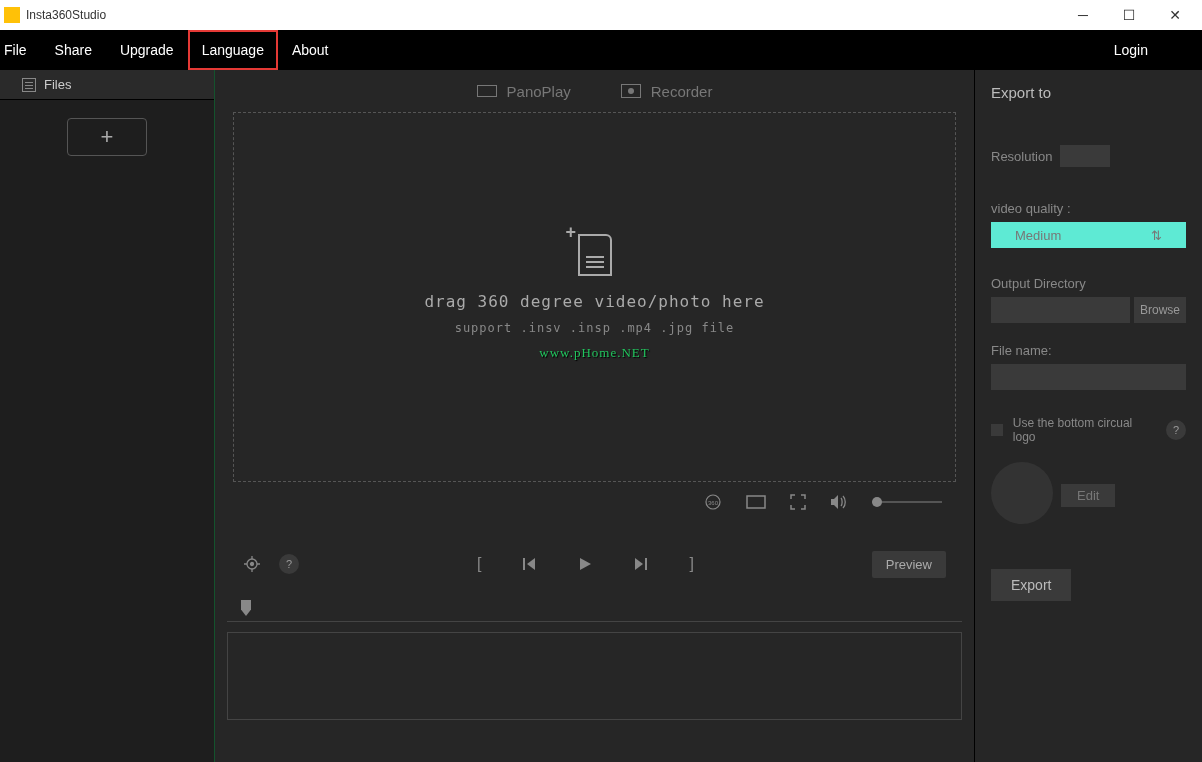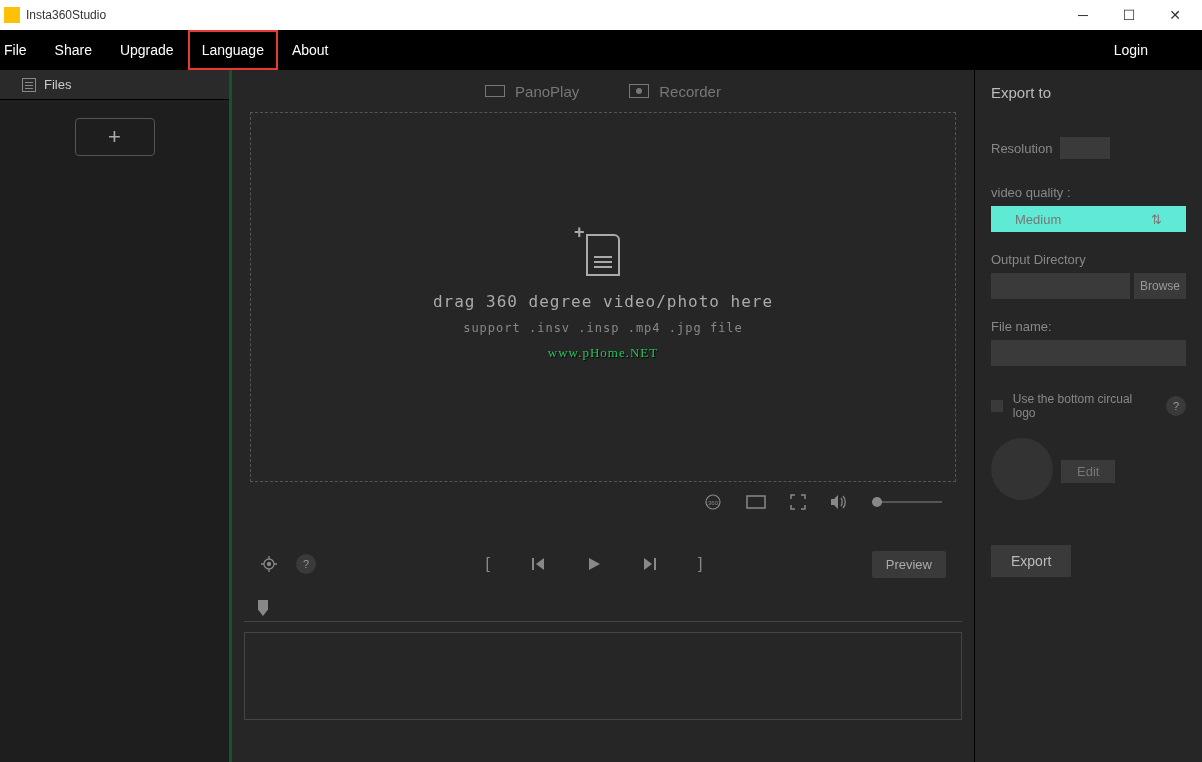--- a/index.html
+++ b/index.html
@@ -14,21 +14,21 @@
 .logo{width:180px;height:40px;padding-left:8px;display:flex;flex-direction:column;justify-content:center;font-size:11px}
 .logo-top{display:flex;align-items:center;gap:2px}
 .logo-circle{width:28px;height:28px;border-radius:50%;background:radial-gradient(circle,#4fc3f7 40%,#0288d1 70%);display:inline-block}
 .logo-cn{color:#9e9e9e;font-size:18px;font-weight:bold;margin-left:4px;letter-spacing:1px}
 .logo-url{color:#7cb342;font-size:11px;letter-spacing:1px}
 .menu-items{display:flex;gap:0}
 .menu-item{padding:0 14px;height:40px;display:flex;align-items:center;font-size:14px;color:#fff;cursor:pointer}
 .menu-item.hl{outline:2px solid #e53935;outline-offset:-2px}
 .menu-right{margin-left:auto;margin-right:40px}
 .body{flex:1;display:flex;background:#1e1e1e}
-.sidebar{width:232px;background:#1e1e1e;border-right:3px solid #14532d}
+.sidebar{width:215px;background:#1e1e1e;border-right:1px solid #14532d}
 .sidebar-head{height:30px;background:#2a2a2a;display:flex;align-items:center;padding-left:22px;gap:8px;color:#ccc;font-size:13px;border-bottom:1px solid #000}
 .listicon{width:14px;height:14px;border:1px solid #888}
 .listicon::before{content:"";display:block;width:8px;height:1px;background:#888;margin:3px 0 0 2px;box-shadow:0 3px 0 #888,0 6px 0 #888}
 .add-btn{width:80px;height:38px;border:1px solid #555;border-radius:4px;margin:18px auto 0;display:flex;align-items:center;justify-content:center;color:#aaa;font-size:22px;cursor:pointer;background:#1e1e1e}
 .main{flex:1;background:#262626;display:flex;flex-direction:column;position:relative}
 .tabs{height:42px;display:flex;align-items:center;justify-content:center;gap:50px;color:#777;font-size:15px}
 .tab{display:flex;align-items:center;gap:10px;cursor:pointer}
 .tabicon{width:20px;height:12px;border:1px solid #777}
 .tabicon.rec{width:20px;height:14px;border:1px solid #777;position:relative}
 .tabicon.rec::after{content:"";position:absolute;width:6px;height:6px;border-radius:50%;background:#777;top:3px;left:6px}
@@ -54,21 +54,21 @@
 .playhead{position:absolute;left:14px;top:0;width:10px;height:16px;background:#888;clip-path:polygon(0 0,100% 0,100% 60%,50% 100%,0 60%)}
 .track{height:88px;border:1px solid #444;margin-top:10px}
 .rightpanel{width:228px;background:#262626;padding:14px 16px;color:#888;font-size:13px;display:flex;flex-direction:column;gap:8px;border-left:1px solid #000}
 .rp-title{color:#bbb;font-size:15px;margin-bottom:16px}
 .rp-row{display:flex;align-items:center;gap:8px;margin-bottom:6px}
 .rp-label{flex:0 0 auto}
 .rp-input{flex:1;height:22px;background:#3a3a3a;border:none}
 .rp-select{width:100%;height:26px;background:#5eead4;color:#777;padding:0 24px;display:flex;align-items:center;justify-content:space-between;cursor:pointer}
 .rp-full-input{width:100%;height:26px;background:#3a3a3a;border:none}
 .rp-browse{height:26px;padding:0 6px;background:#3a3a3a;color:#999;font-size:12px;display:flex;align-items:center;cursor:pointer}
-.rp-section{margin-top:12px}
+.rp-section{margin-top:20px}
 .chk{width:12px;height:12px;background:#3a3a3a;display:inline-block;margin-right:6px}
 .rp-circual{display:flex;align-items:center;gap:4px;margin-top:18px}
 .logo-circle-big{width:62px;height:62px;border-radius:50%;background:#333;margin-top:10px}
 .rp-edit{padding:4px 16px;background:#3a3a3a;color:#777;font-size:13px;cursor:pointer;align-self:flex-start;margin-left:70px;margin-top:-48px}
 .rp-export{padding:8px 20px;background:#3a3a3a;color:#bbb;font-size:14px;cursor:pointer;align-self:flex-start;margin-top:54px}
 .iconbox{display:inline-flex;align-items:center;justify-content:center}
 svg{display:block}
 </style>
 </head>
 <body>

